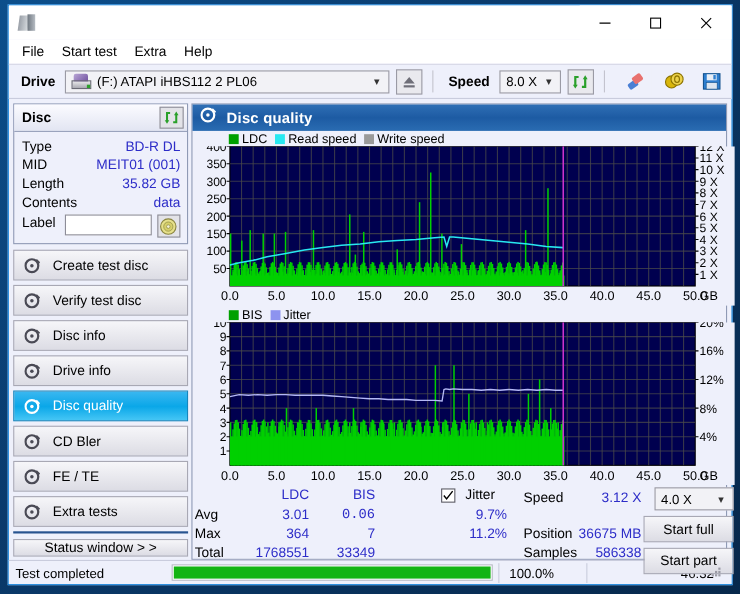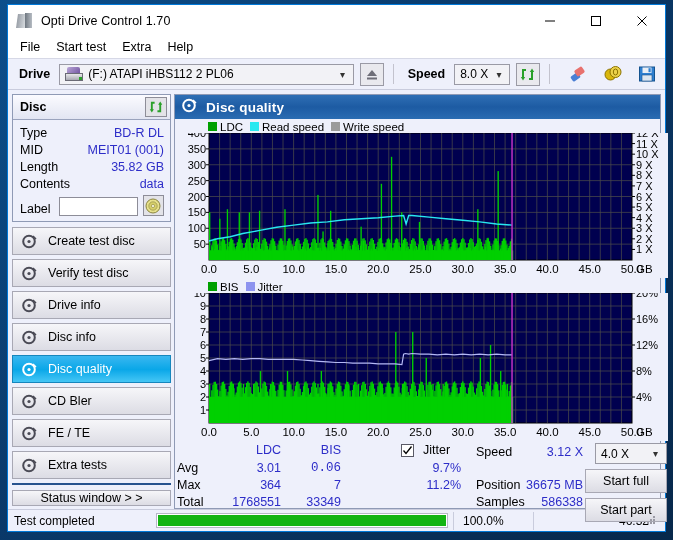--- a/index.html
+++ b/index.html
@@ -91,21 +91,21 @@
     background:linear-gradient(180deg,#fbfbff,#e2e5f2);
     border-bottom:1px solid #9aa3bd; padding: 0 3px 0 7px;
   }
   #disc-head .t { font-size:12.5px; font-weight:bold; color:#000; }
   #refresh-btn { margin-left:auto; width:22px; height:20px; background:#e3e3e8;
      border:1px solid #8d8d98; display:flex; align-items:center; justify-content:center;}
   #disc-rows { padding: 4px 6px 5px 7px; }
   .disc-row { display:flex; align-items:center; font-size:12.5px; height:17px; }
   .disc-row .k { color:#000; }
   .disc-row .v { margin-left:auto; color:#2d2dc8; }
-  #label-row { display:flex; align-items:flex-end; margin-top:3px; }
+  #label-row { display:flex; align-items:flex-start; margin-top:3px; }
   #label-row .k { font-size:12.5px; color:#000; }
   #label-input {
     margin-left:8px; width:79px; height:19px; background:#fff;
     border:1px solid #8d8d98; font-size:11px; padding:0 3px;
   }
   #label-cd-btn { margin-left:5px; width:23px; height:21px; background:#e3e3e8;
      border:1px solid #8d8d98; display:flex; align-items:center; justify-content:center; }
   
   #nav { margin-top: 5px; }
   .nav-btn {
@@ -175,21 +175,20 @@
 
 <div id="desktop"></div>
 
 <div id="window">
 
   <div id="titlebar">
     <div id="app-icon">
       <div class="d1"></div>
         <div class="d2"></div>
     </div>
-    <div id="title-text">Opti Drive Control 1.70</div>
     <div id="win-btns">
       <div class="win-btn">
         <svg width="12" height="12" viewBox="0 0 12 12">
             <line x1="1" y1="6" x2="11" y2="6" stroke="#000" stroke-width="1"></line>
           </svg>
       </div>
       <div class="win-btn">
         <svg width="12" height="12" viewBox="0 0 12 12">
             <rect x="1.5" y="1.5" width="9" height="9" fill="none" stroke="#000" stroke-width="1"></rect>
           </svg>
@@ -328,29 +327,29 @@
                 <path d="M11 2 L14 5" stroke="#4a4a55" stroke-width="1.4"></path>
               </svg></span>
           <span class="lbl">Verify test disc</span>
         </div>
         <div class="nav-btn">
           <span class="disc-glyph"><svg width="15" height="15" viewBox="0 0 15 15">
                 <circle cx="7" cy="7.5" r="5.8" fill="none" stroke="#4a4a55" stroke-width="2"></circle>
                 <circle cx="7" cy="7.5" r="1.6" fill="#4a4a55"></circle>
                 <path d="M11 2 L14 5" stroke="#4a4a55" stroke-width="1.4"></path>
               </svg></span>
-          <span class="lbl">Drive info</span>
+          <span class="lbl">Disc info</span>
         </div>
         <div class="nav-btn">
           <span class="disc-glyph"><svg width="15" height="15" viewBox="0 0 15 15">
                 <circle cx="7" cy="7.5" r="5.8" fill="none" stroke="#4a4a55" stroke-width="2"></circle>
                 <circle cx="7" cy="7.5" r="1.6" fill="#4a4a55"></circle>
                 <path d="M11 2 L14 5" stroke="#4a4a55" stroke-width="1.4"></path>
               </svg></span>
-          <span class="lbl">Disc info</span>
+          <span class="lbl">Drive info</span>
         </div>
         <div class="nav-btn sel">
           <span class="disc-glyph"><svg width="15" height="15" viewBox="0 0 15 15">
                 <circle cx="7" cy="7.5" r="5.8" fill="none" stroke="#ffffff" stroke-width="2"></circle>
                 <circle cx="7" cy="7.5" r="1.6" fill="#ffffff"></circle>
                 <path d="M11 2 L14 5" stroke="#ffffff" stroke-width="1.4"></path>
               </svg></span>
           <span class="lbl">Disc quality</span>
         </div>
         <div class="nav-btn">

